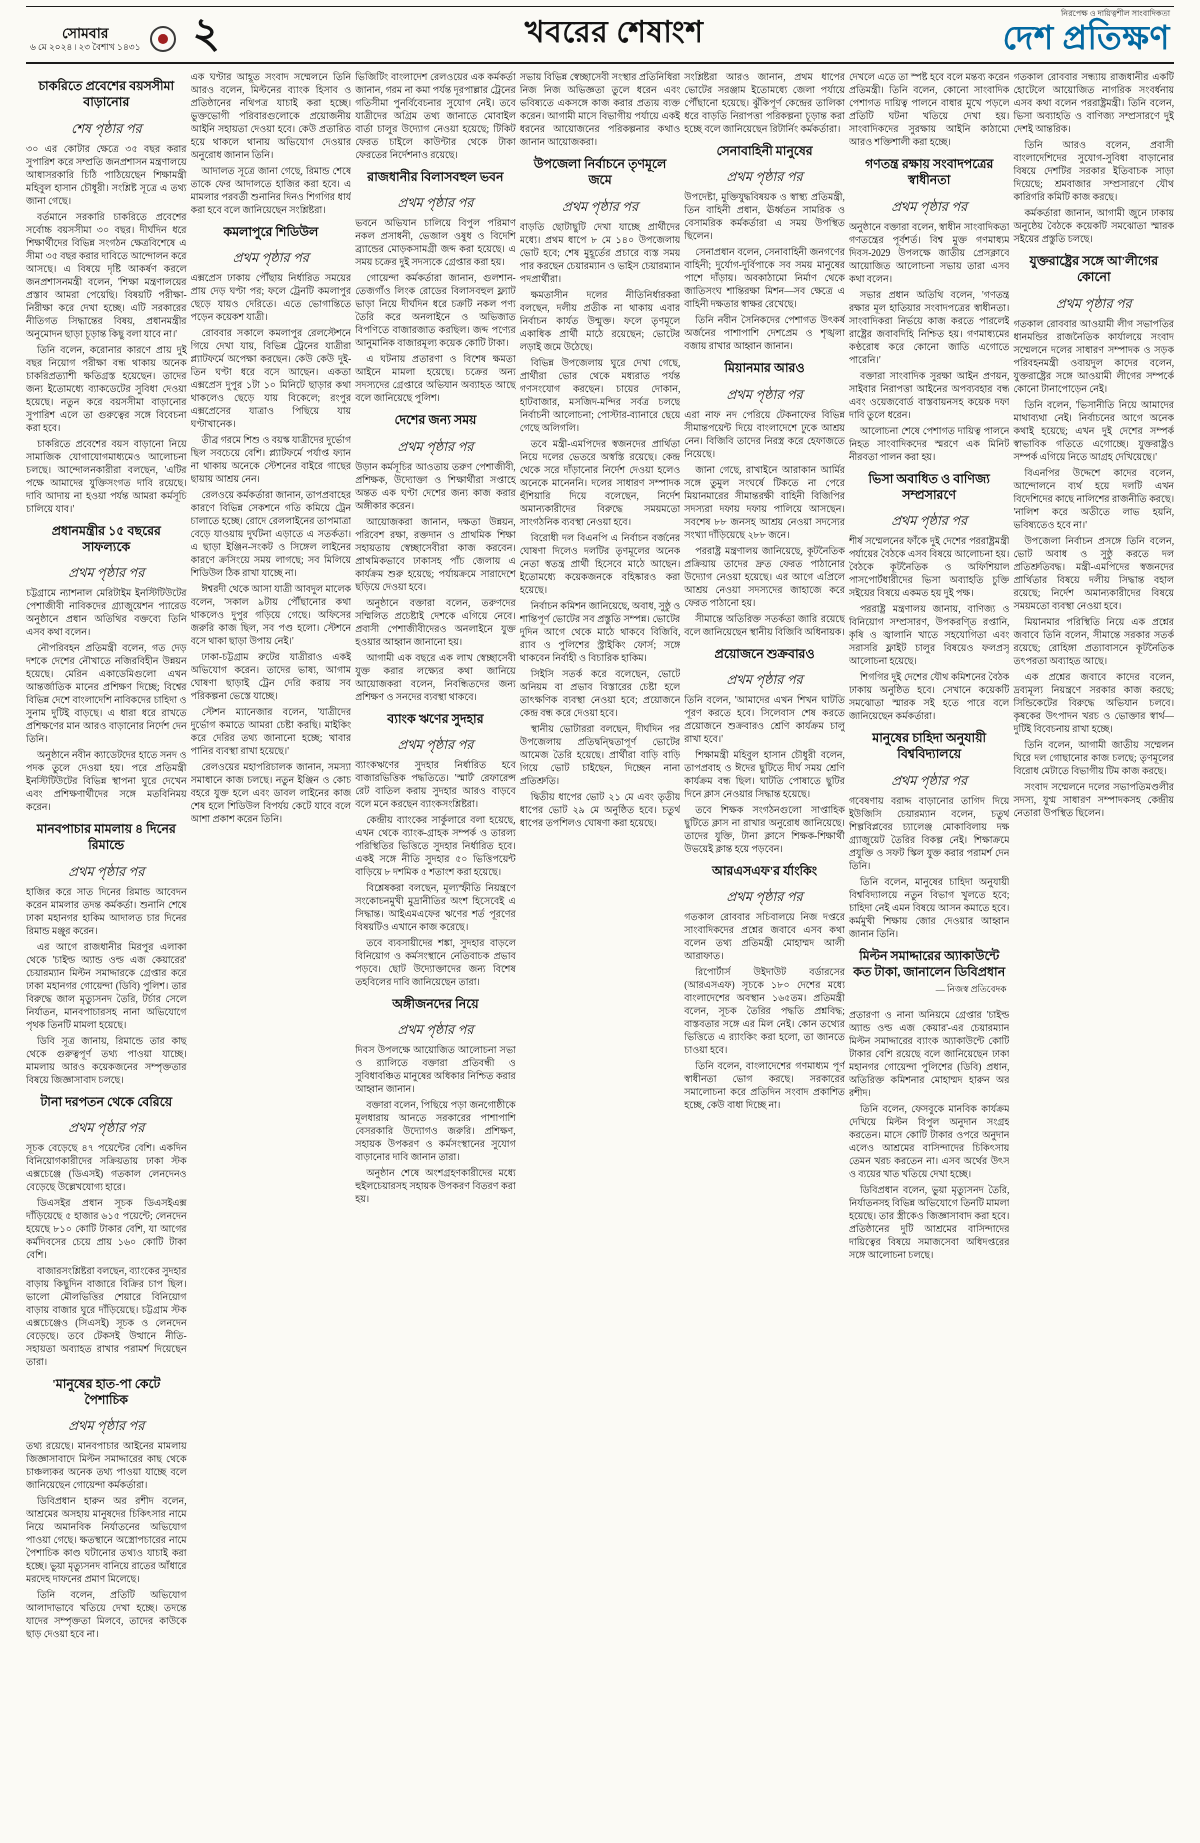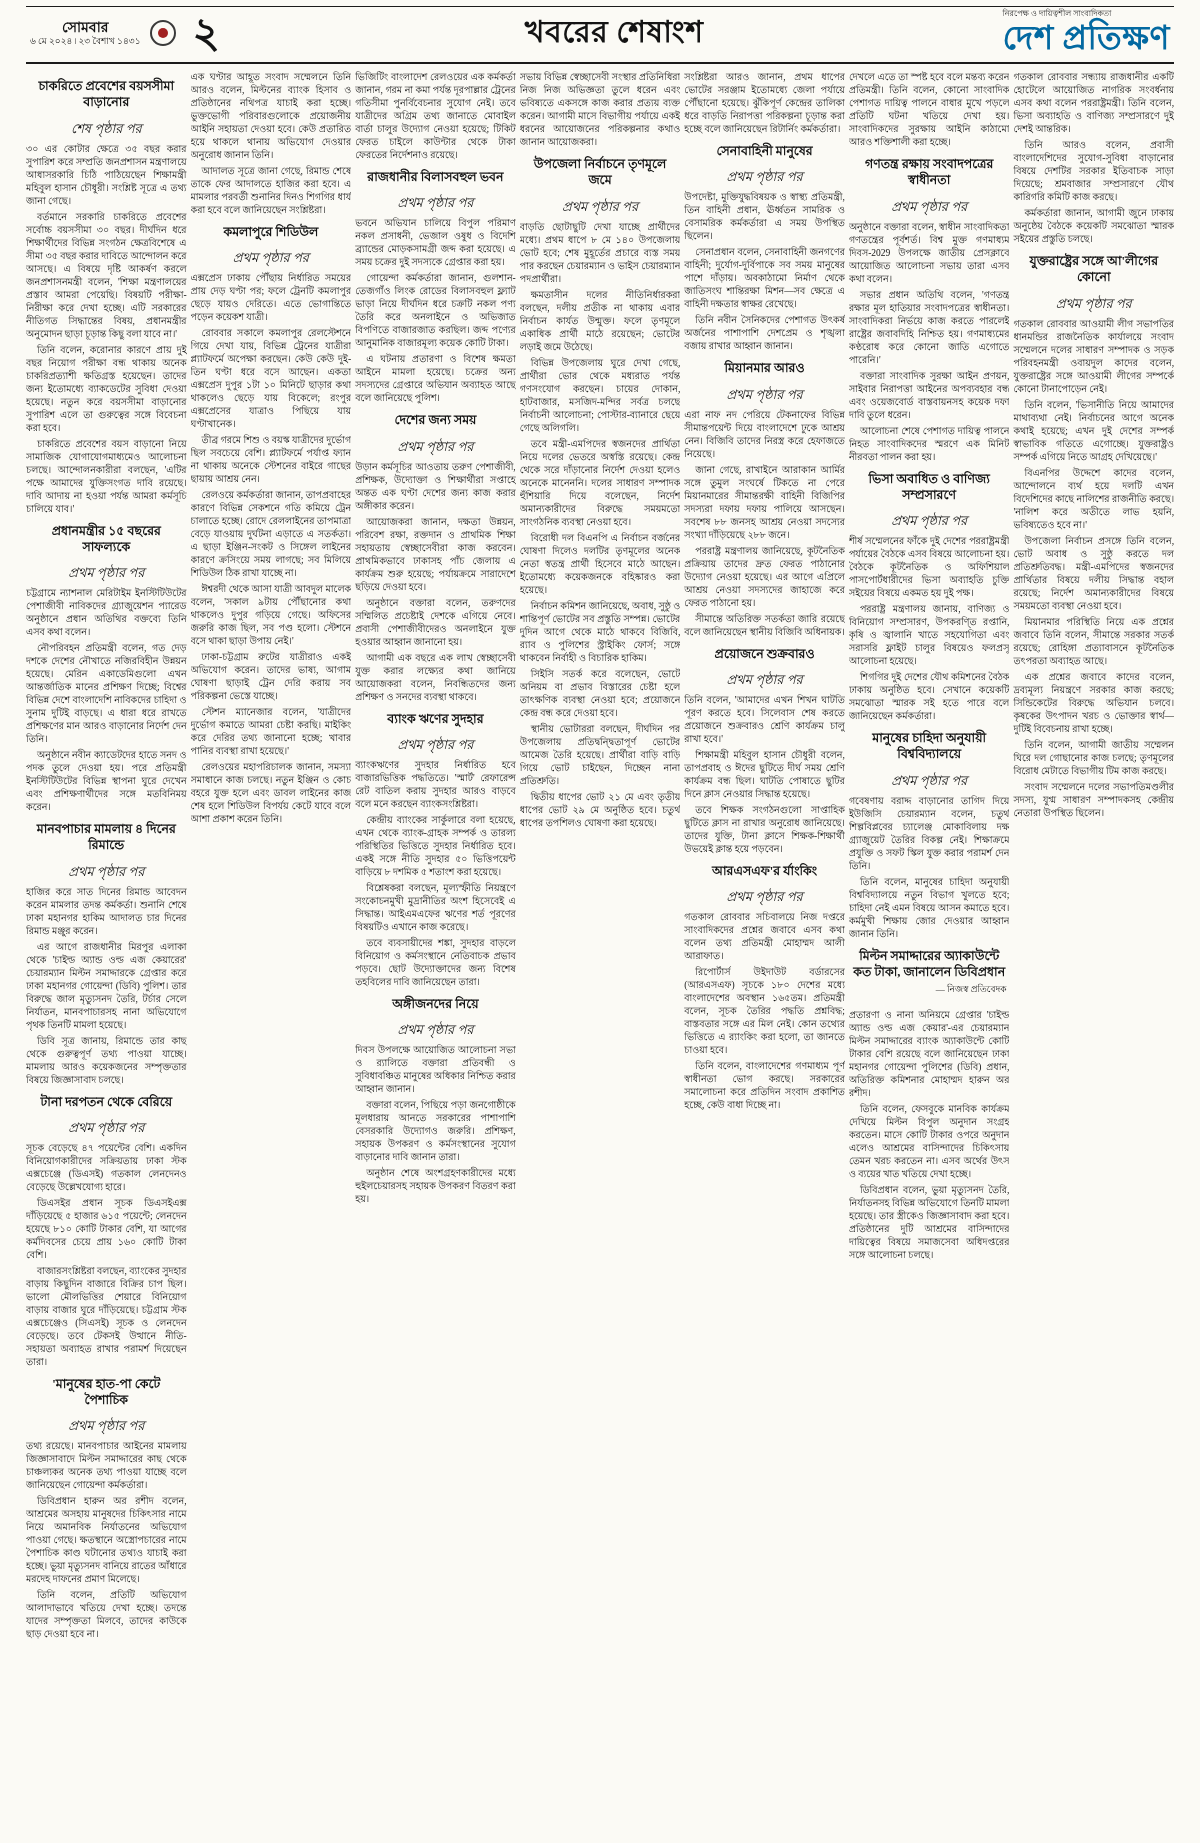--- a/index.html
+++ b/index.html
@@ -23,36 +23,36 @@
     overflow:hidden;
   }
   
   .topbar{
     display:flex;align-items:center;justify-content:space-between;
     border-top:1.5px solid var(--rule);
     border-bottom:2.5px solid var(--rule);
     padding:4px 4px 6px;
     height:58px;box-sizing:border-box;
   }
-  .left-group{display:flex;align-items:center;gap:10px;}
+  .left-group{display:flex;align-items:flex-end;gap:10px;}
   .dateblock{text-align:center;line-height:1.15;}
   .day{font-weight:bold;font-size:14px;}
   .date{font-size:9px;white-space:nowrap;}
   .emblem{
     width:26px;height:26px;border-radius:50%;
     border:2px solid #3a3a3a;box-sizing:border-box;
     display:flex;align-items:center;justify-content:center;
   }
   .emblem span{
     width:10px;height:10px;border-radius:50%;
     background:var(--accent);display:block;
   }
   .pagenum{font-size:42px;font-weight:bold;line-height:0.9;padding:0 6px;}
   .section-title{font-size:30px;font-weight:bold;letter-spacing:0.5px;}
-  .masthead-block{text-align:left;line-height:1.1;}
+  .masthead-block{text-align:right;line-height:1.1;}
   .tagline{font-size:8px;color:#333;margin-bottom:1px;}
   .masthead{font-size:33px;font-weight:bold;letter-spacing:0.5px;color:#0369a1;}
   
   .columns{
     display:flex;gap:4px;margin-top:7px;
     height:1756px;overflow:hidden;
   }
   .col{flex:1 1 0;overflow:hidden;min-width:0;}
   .article{margin-bottom:4px;}
   .headline{

